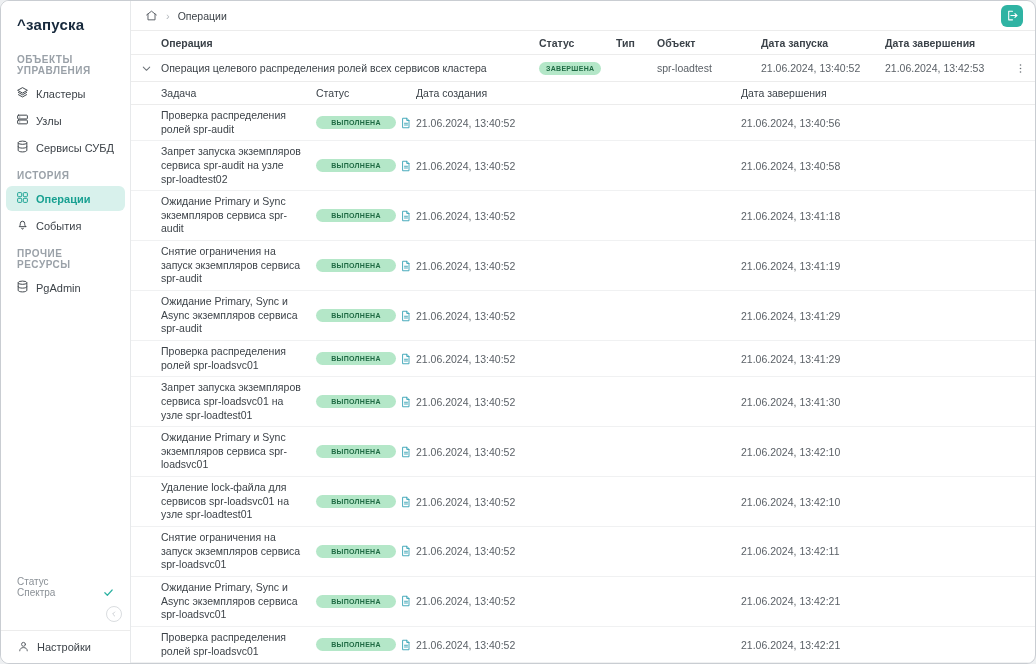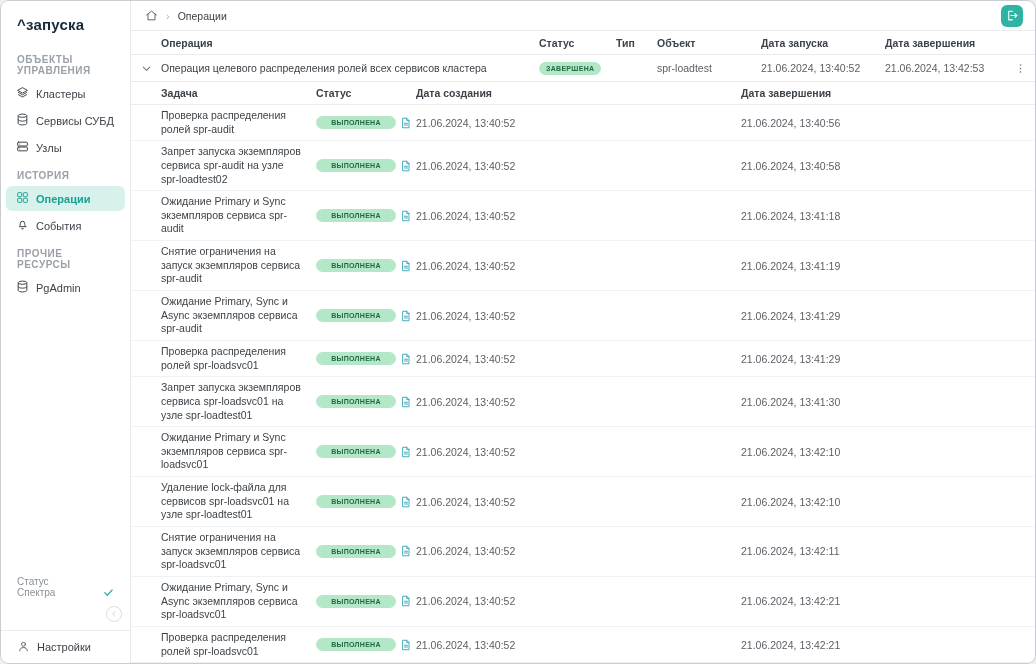--- a/index.html
+++ b/index.html
@@ -126,21 +126,21 @@
   
   .task-grid {
     display: grid;
     grid-template-columns: 155px 100px 325px 1fr;
     align-items: center;
     padding-left: 30px; padding-right: 14px;
   }
   .task-head {
     height: 23px;
     border-bottom: 1px solid #ececec;
-    font-size: 10.5px; font-weight: 700; color: #3b4249;
+    font-size: 10.5px; font-weight: 400; color: #3b4249;
   }
   .task-row {
     min-height: 33px;
     border-bottom: 1px solid #f0f1f2;
     font-size: 10.5px;
   }
   .task-name {
     color: #3d4349; line-height: 1.3;
     padding: 4px 12px 4px 0;
   }
@@ -165,38 +165,38 @@
             <path d="M12 3 21 8 12 13 3 8Z"></path>
             <path d="M4.5 12 12 16.2 19.5 12" stroke-linecap="round"></path>
             <path d="M4.5 16 12 20.2 19.5 16" stroke-linecap="round"></path>
           </svg>
       </span>
       <span>Кластеры</span>
     </div>
 
     <div class="side-item">
       <span>
+        <svg width="13" height="13" viewBox="0 0 24 24" fill="none" stroke="currentColor" stroke-width="1.8" stroke-linecap="round" stroke-linejoin="round">
+            <rect x="3" y="4" width="18" height="7" rx="1.5"></rect>
+            <rect x="3" y="13" width="18" height="7" rx="1.5"></rect>
+            <path d="M7 7.5h.01M7 16.5h.01"></path>
+          </svg>
+      </span>
+      <span>Узлы</span>
+    </div>
+
+    <div class="side-item">
+      <span>
         <svg width="13" height="13" viewBox="0 0 24 24" fill="none" stroke="currentColor" stroke-width="1.8">
             <ellipse cx="12" cy="5" rx="8" ry="3"></ellipse>
             <path d="M4 5v14c0 1.7 3.6 3 8 3s8-1.3 8-3V5"></path>
             <path d="M4 12c0 1.7 3.6 3 8 3s8-1.3 8-3"></path>
           </svg>
       </span>
       <span>Сервисы СУБД</span>
-    </div>
-
-    <div class="side-item">
-      <span>
-        <svg width="13" height="13" viewBox="0 0 24 24" fill="none" stroke="currentColor" stroke-width="1.8" stroke-linecap="round" stroke-linejoin="round">
-            <rect x="3" y="4" width="18" height="7" rx="1.5"></rect>
-            <rect x="3" y="13" width="18" height="7" rx="1.5"></rect>
-            <path d="M7 7.5h.01M7 16.5h.01"></path>
-          </svg>
-      </span>
-      <span>Узлы</span>
     </div>
 
     <div class="section-title">ИСТОРИЯ</div>
 
     <div class="side-item active">
       <span>
         <svg width="13" height="13" viewBox="0 0 24 24" fill="none" stroke="currentColor" stroke-width="1.8">
             <rect x="3" y="3" width="7.5" height="7.5" rx="1.5"></rect>
             <rect x="13.5" y="3" width="7.5" height="7.5" rx="1.5"></rect>
             <rect x="3" y="13.5" width="7.5" height="7.5" rx="1.5"></rect>

